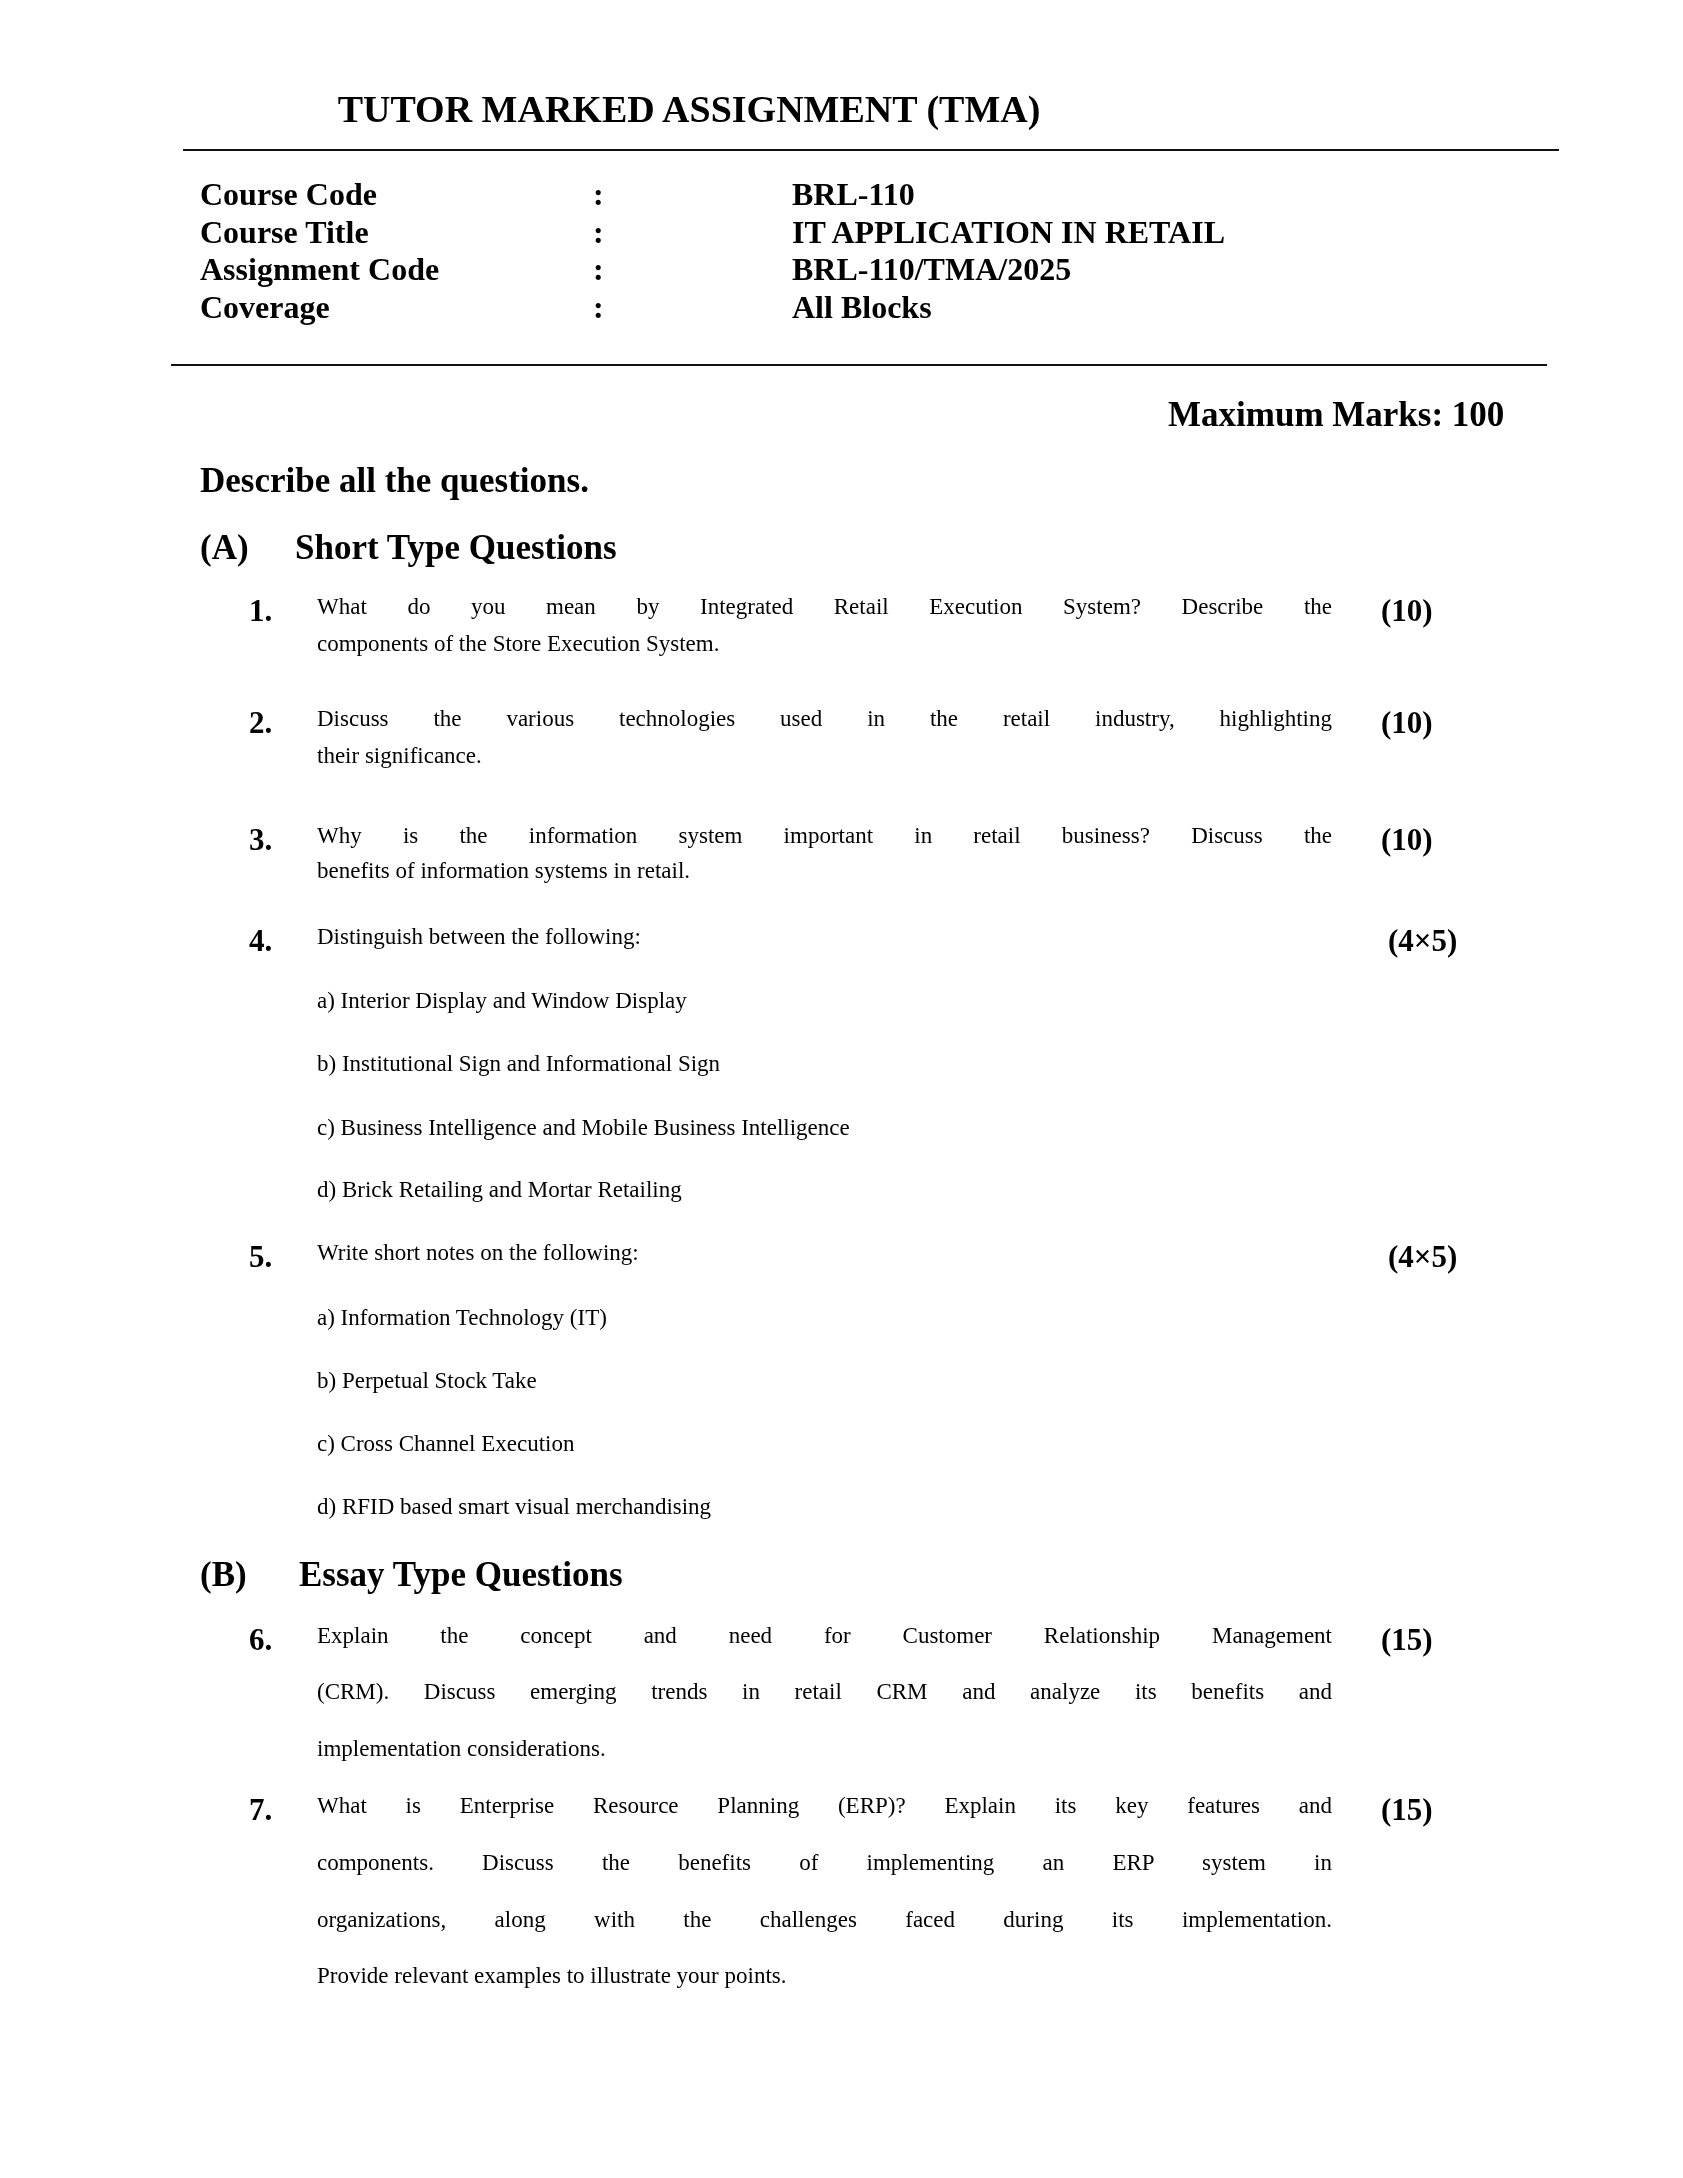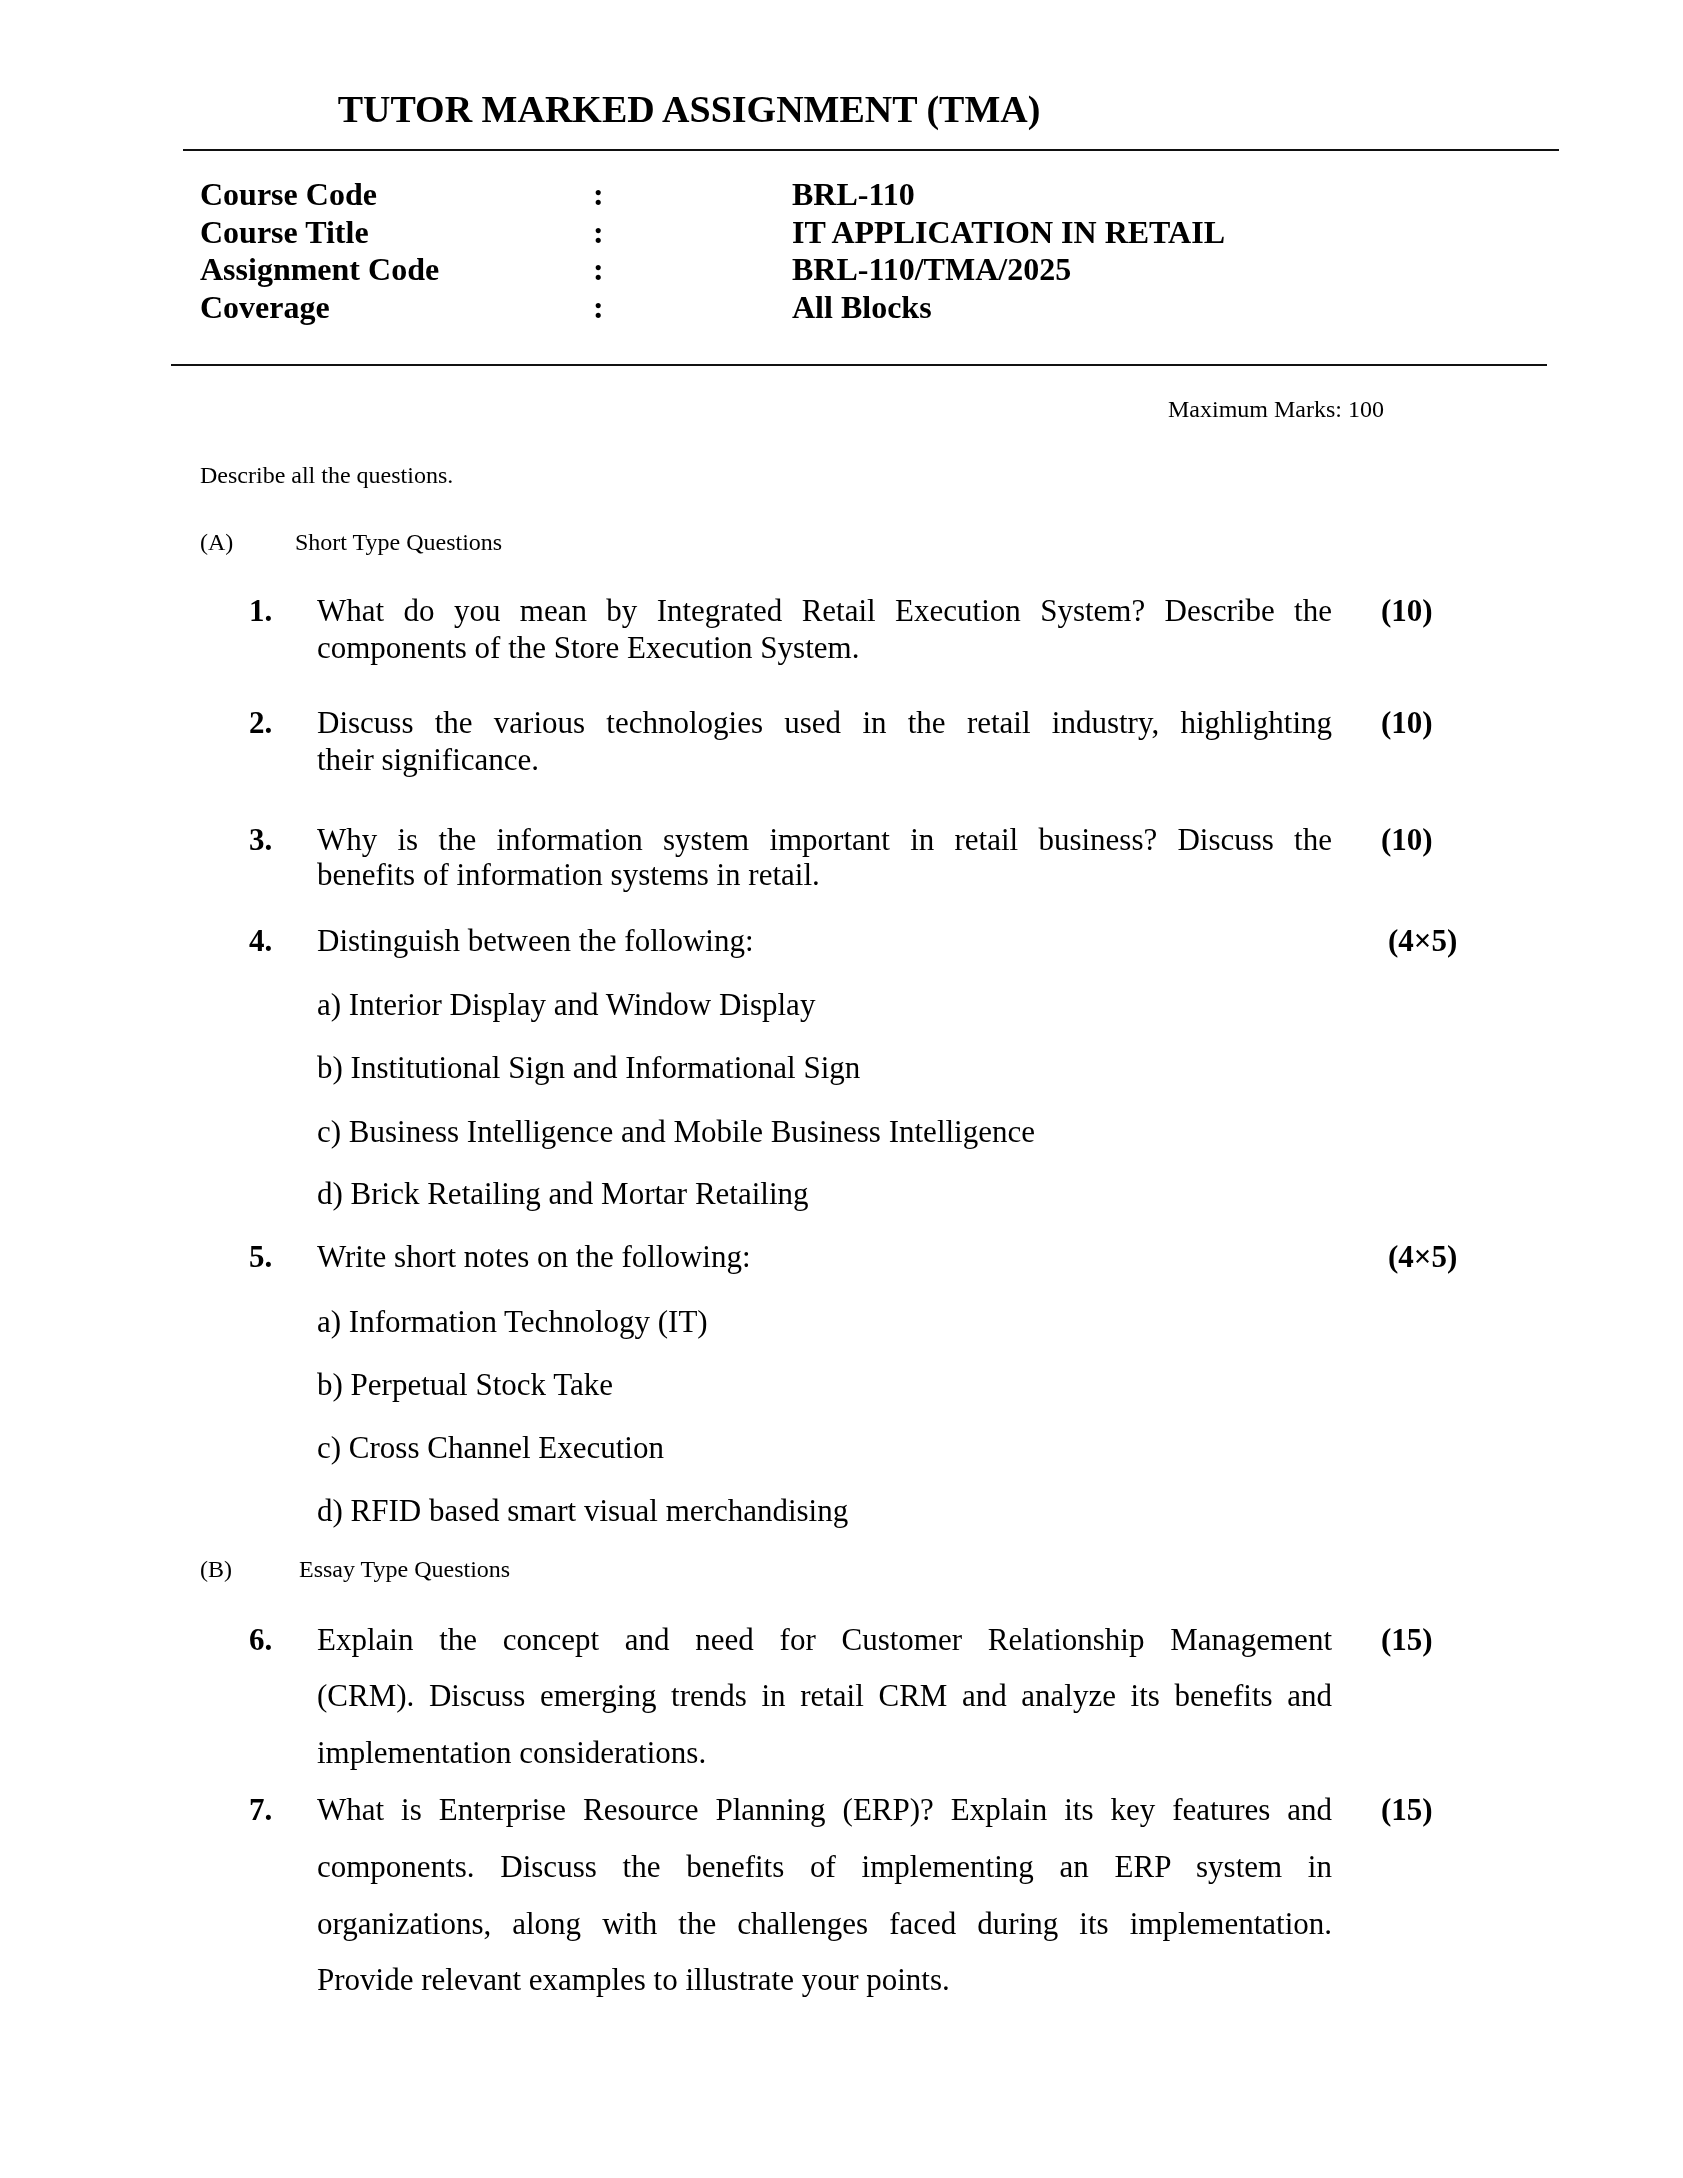--- a/index.html
+++ b/index.html
@@ -2,22 +2,22 @@
 <html><head>
 <meta charset="utf-8">
 <style>
   html, body { margin: 0; padding: 0; background: #ffffff; }
   body { width: 1683px; height: 2178px; position: relative; overflow: hidden;
          font-family: "Liberation Serif", "DejaVu Serif", serif; color: #000; }
   .ln { position: absolute; line-height: 1; white-space: nowrap; }
   .title { font-size: 38px; font-weight: bold; left: 0; width: 1378px; text-align: center; }
   .rule { position: absolute; height: 2px; background: #111; }
   .meta { font-size: 32px; font-weight: bold; }
-  .body { font-size: 31px; }
-  .head { font-size: 24px; font-weight: normal; }
+  .body { font-size: 23px; }
+  .head { font-size: 35px; font-weight: bold; }
   .just { text-align: justify; text-align-last: justify; width: 1015px; }
   .num { font-size: 31px; font-weight: bold; }
   .marks { font-size: 31px; font-weight: bold; text-align: left; width: 119px; }
 </style>
 </head>
 <body>
 
 <div class="ln title" style="top:90px">TUTOR MARKED ASSIGNMENT (TMA)</div>
 <div class="rule" style="left:183px; width:1376px; top:149px"></div>
 

